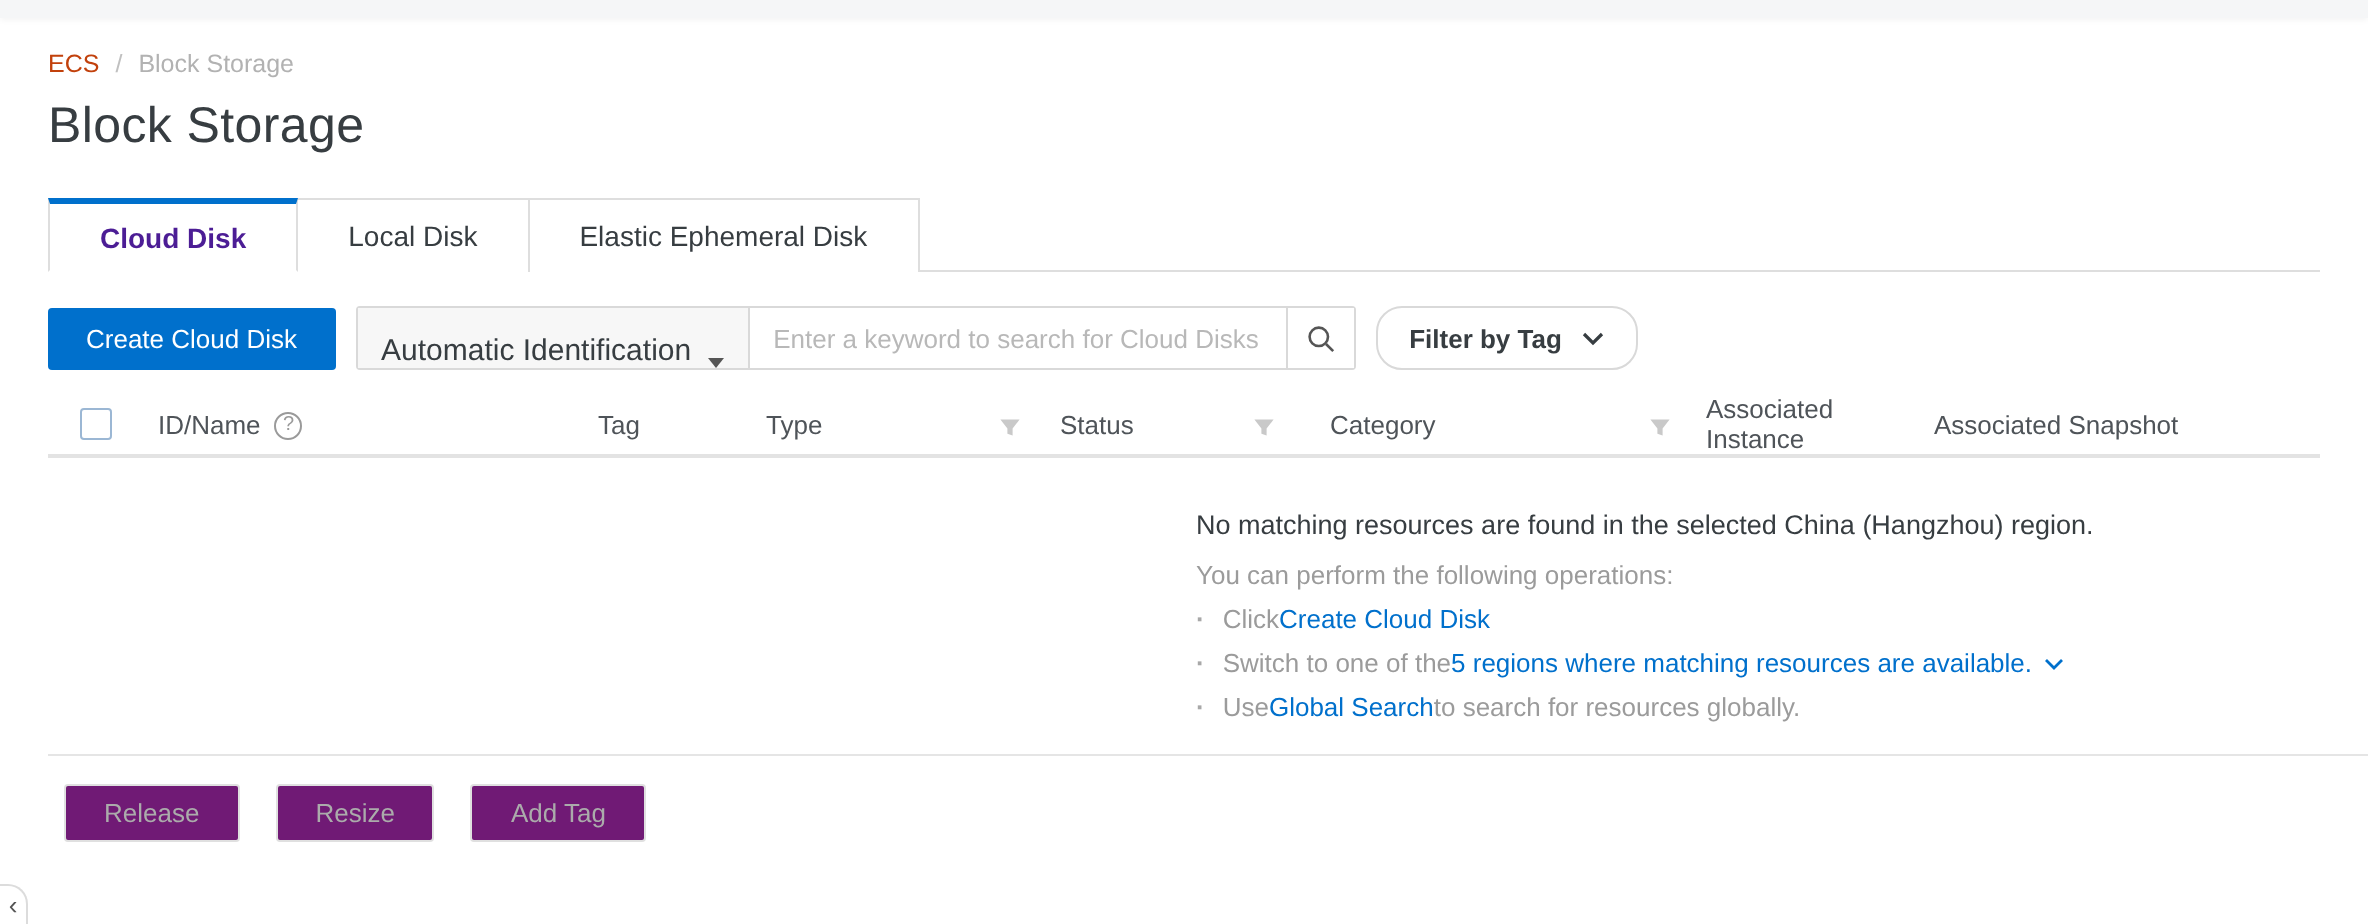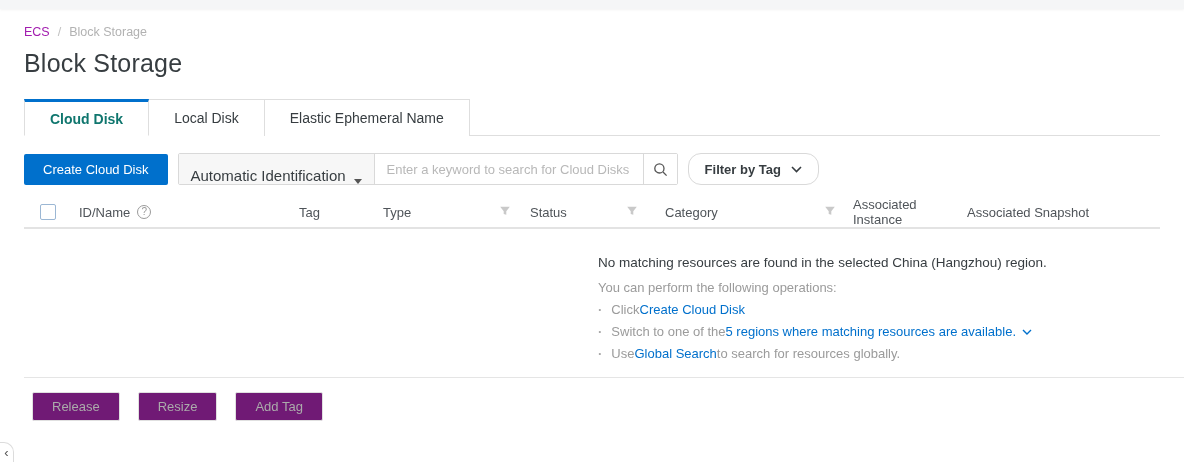--- a/index.html
+++ b/index.html
@@ -19,21 +19,21 @@
   .page { padding: 0 24px; }
 
   
   .breadcrumb {
     margin-top: 16px;
     font-size: 12.5px;
     display: flex;
     align-items: center;
     gap: 8px;
   }
-  .crumb-root { color: #a21caf; cursor: pointer; }
+  .crumb-root { color: #c2410c; cursor: pointer; }
   .crumb-sep { color: #c0c0c0; }
   .crumb-current { color: #b2b2b2; }
 
   
   .page-title {
     margin-top: 10px;
     font-size: 25px;
     font-weight: 400;
     color: #373d41;
     letter-spacing: 0.2px;
@@ -56,21 +56,21 @@
     background: #fff;
     border: 1px solid #dedede;
     border-bottom: none;
     margin-bottom: -1px;
     margin-left: -1px;
     cursor: pointer;
     position: relative;
   }
   .tab:first-child { margin-left: 0; }
   .tab.active {
-    color: #0f766e;
+    color: #4c1d95;
     font-weight: bold;
     border-top: 3px solid #0070cc;
     border-bottom: 1px solid #ffffff;
     z-index: 2;
     align-items: center;
   }
 
   
   .toolbar {
     margin-top: 17px;
@@ -156,21 +156,21 @@
   
   .table-header {
     margin-top: 12px;
     display: flex;
     align-items: center;
     height: 32px;
     border-bottom: 2px solid #e3e3e3;
     font-size: 13px;
     color: #4f5459;
   }
-  .th { display: flex; align-items: flex-start; justify-content: space-between; padding-left: 7px; }
+  .th { display: flex; align-items: flex-end; justify-content: space-between; padding-left: 7px; }
   .th-checkbox { width: 48px; padding-left: 16px; justify-content: flex-start; }
   .th-idname { width: 220px; justify-content: flex-start; gap: 7px; }
   .th-tag { width: 84px; }
   .th-type { width: 147px; padding-right: 12px; }
   .th-status { width: 127px; padding-right: 12px; }
   .th-category { width: 196px; padding-left: 15px; padding-right: 10px; }
   .th-snapshot { width: 200px; }
   .th-instance { flex: 1; }
   .checkbox {
     width: 16px; height: 16px;
@@ -261,21 +261,21 @@
   <h1 class="page-title">Block Storage</h1>
 
   <div class="tabs">
     <div class="tab active">
       <span>Cloud Disk</span>
     </div>
     <div class="tab">
       <span>Local Disk</span>
     </div>
     <div class="tab">
-      <span>Elastic Ephemeral Name</span>
+      <span>Elastic Ephemeral Disk</span>
     </div>
   </div>
 
   <div class="toolbar">
     <button class="btn-primary">Create Cloud Disk</button>
 
     <div class="search-group">
       <div class="search-mode">
         <span>Automatic Identification</span>
         <span class="caret-down"></span>

